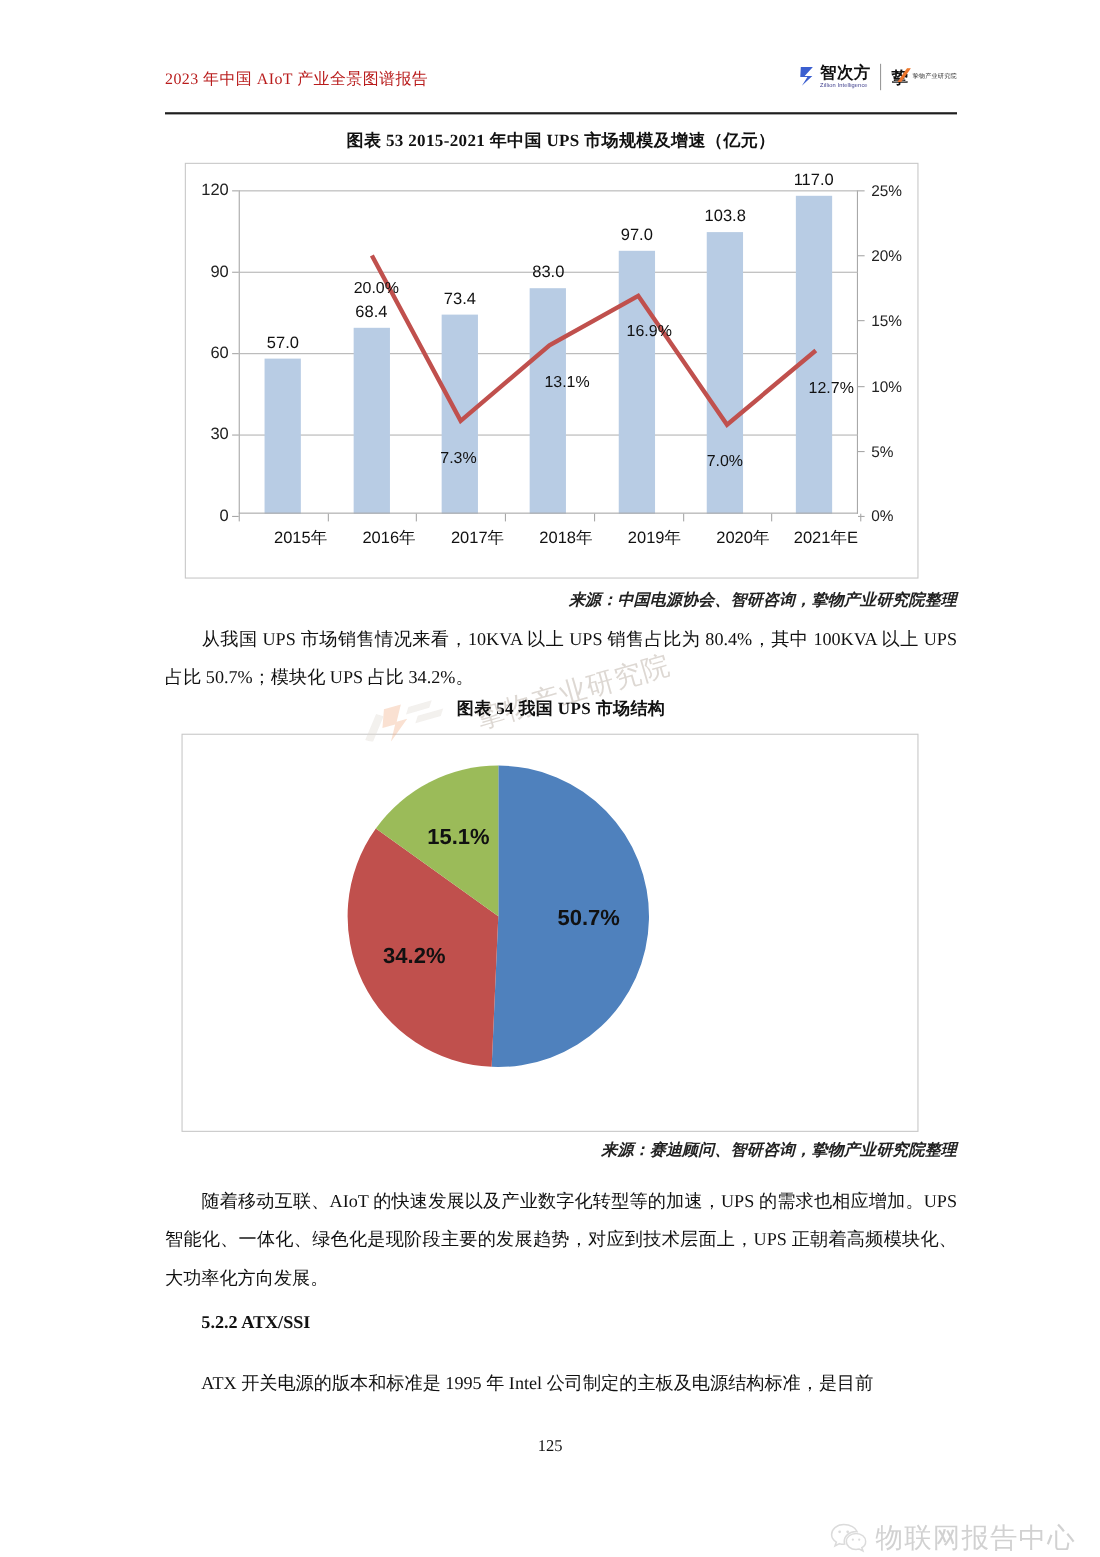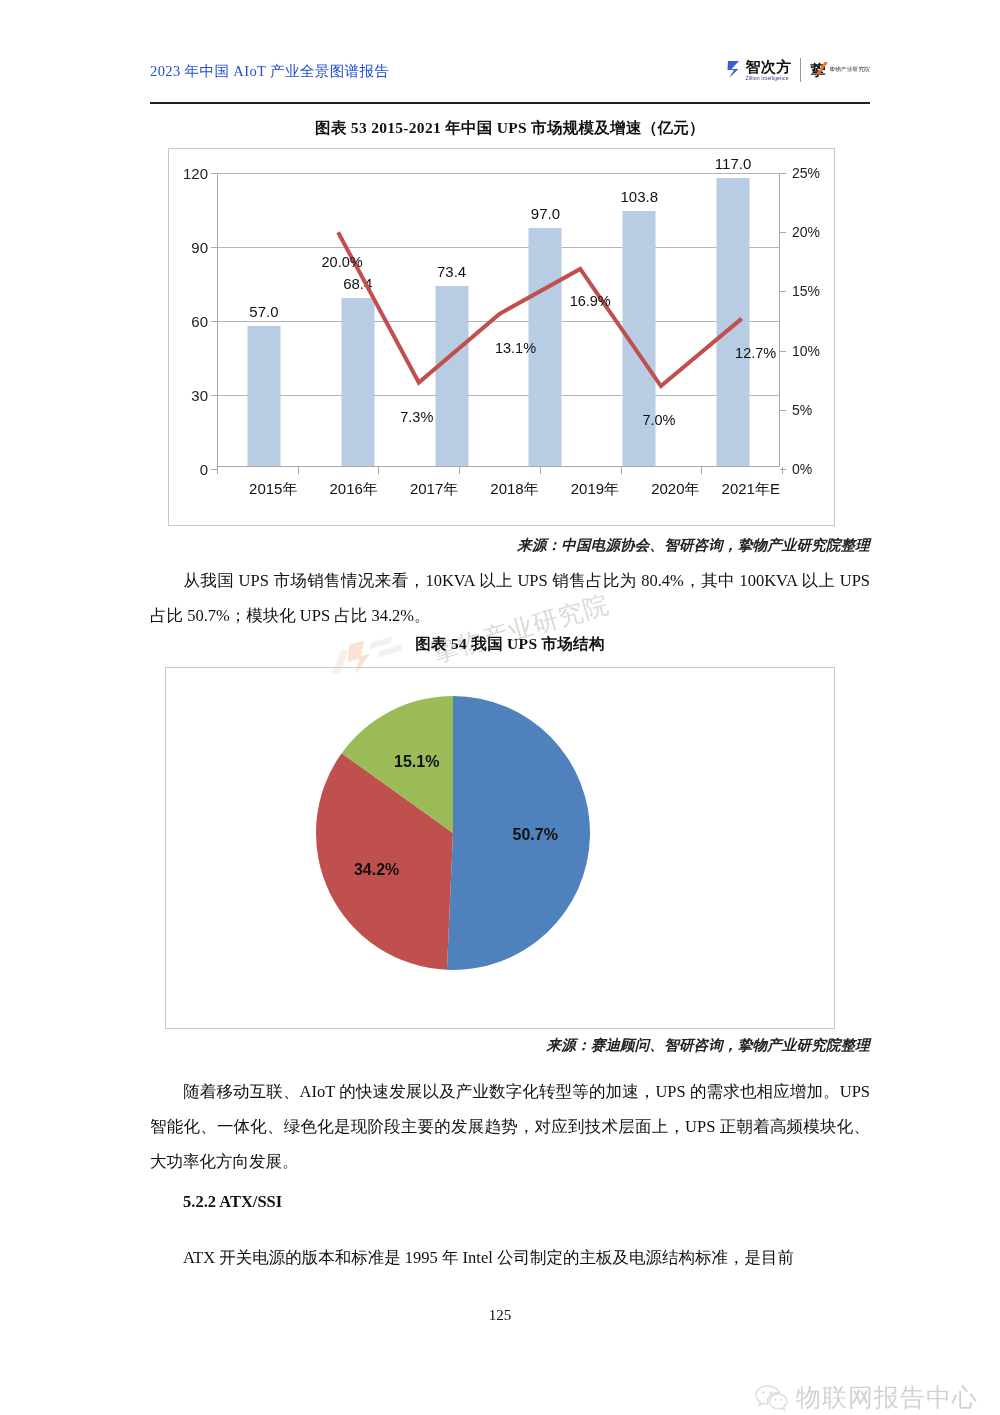--- a/index.html
+++ b/index.html
@@ -23,21 +23,21 @@
     top: 58px;
     width: 720px;
     height: 44px;
   }
   .header-title {
     position: absolute;
     left: 0;
     top: 4px;
     font-size: 14.5px;
     letter-spacing: 0.4px;
-    color: #1d4ed8;
+    color: #b91c1c;
     white-space: nowrap;
   }
   .header-logos {
     position: absolute;
     right: 0;
     top: 0;
     display: flex;
     align-items: center;
     gap: 9px;
   }
@@ -346,21 +346,21 @@
     position: absolute;
     left: 148px;
     top: 26px;
     width: 278px;
     height: 278px;
   }
   .pie-label {
     position: absolute;
     transform: translate(-50%, -50%);
     font-family: "Liberation Sans", sans-serif;
-    font-size: 16px;
+    font-size: 20px;
     font-weight: bold;
     color: #111;
     white-space: nowrap;
   }
   .pie-legend {
     position: absolute;
     left: 465px;
     top: 128px;
     display: flex;
     flex-direction: column;
@@ -496,20 +496,24 @@
           </div>
           <div class="bar-slot">
             <div class="bar-rect" style="height: 168.72px; background: rgb(184, 204, 228);"></div>
             <div class="bar-value" style="bottom: 174.72px;">68.4</div>
           </div>
           <div class="bar-slot">
             <div class="bar-rect" style="height: 181.053px; background: rgb(184, 204, 228);"></div>
             <div class="bar-value" style="bottom: 187.053px;">73.4</div>
           </div>
           <div class="bar-slot">
+            <div class="bar-rect" style="height: 204.733px; background: rgb(184, 204, 228);"></div>
+            <div class="bar-value" style="bottom: 210.733px;">83.0</div>
+          </div>
+          <div class="bar-slot">
             <div class="bar-rect" style="height: 239.267px; background: rgb(184, 204, 228);"></div>
             <div class="bar-value" style="bottom: 245.267px;">97.0</div>
           </div>
           <div class="bar-slot">
             <div class="bar-rect" style="height: 256.04px; background: rgb(184, 204, 228);"></div>
             <div class="bar-value" style="bottom: 262.04px;">103.8</div>
           </div>
           <div class="bar-slot">
             <div class="bar-rect" style="height: 288.6px; background: rgb(184, 204, 228);"></div>
             <div class="bar-value" style="bottom: 294.6px;">117.0</div>

